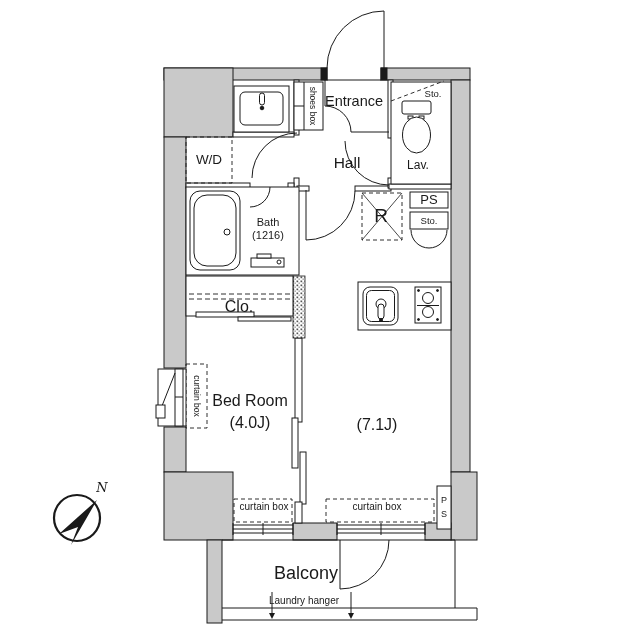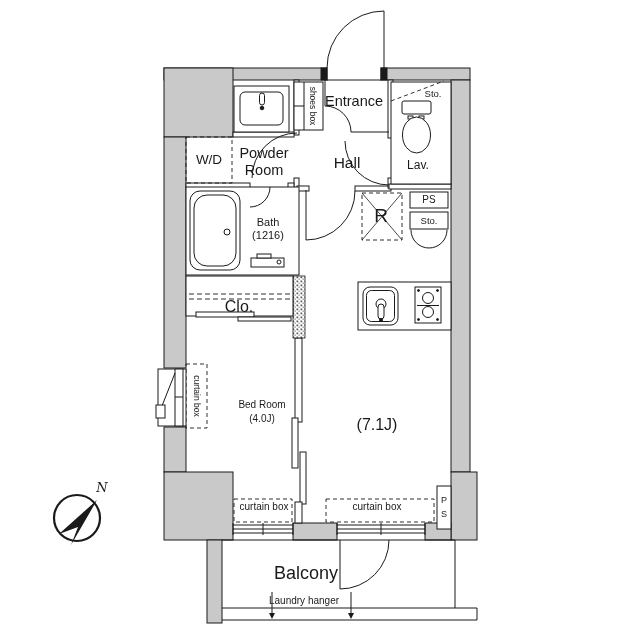--- a/index.html
+++ b/index.html
@@ -192,36 +192,32 @@
 
   <g>
     <circle cx="77" cy="518" r="23" fill="#ffffff" stroke="#1a1a1a" stroke-width="2.2"></circle>
     <polygon points="97,500 59,534 78,527 71,545" fill="#1a1a1a"></polygon>
   </g>
 </svg>
 
 <div class="lbl" style="left:354px;top:101px;font-size:14.5px">Entrance</div>
 <div class="lbl" style="left:347px;top:163px;font-size:15.5px">Hall</div>
 <div class="lbl" style="left:418px;top:166px;font-size:12px">Lav.</div>
-<div class="lbl" style="left:264px;top:162px;font-size:14.5px">
-  <span>Powder</span><br>
-  <span>Room</span>
-</div>
 <div class="lbl" style="left:209px;top:160px;font-size:13.5px">W/D</div>
 <div class="lbl" style="left:268px;top:229px;font-size:11px">
   <span>Bath</span><br>
   <span>(1216)</span>
 </div>
 <div class="lbl" style="left:381px;top:216px;font-size:19px">R</div>
-<div class="lbl" style="left:429px;top:200px;font-size:10px">PS</div>
+<div class="lbl" style="left:429px;top:200px;font-size:13px">PS</div>
 <div class="lbl" style="left:429px;top:220.5px;font-size:9.5px">Sto.</div>
 <div class="lbl" style="left:433px;top:94px;font-size:9.5px">Sto.</div>
 <div class="lbl vert" style="left:312px;top:106px;font-size:8.5px">shoes box</div>
 <div class="lbl" style="left:239px;top:307px;font-size:16px">Clo.</div>
-<div class="lbl" style="left:262px;top:412px;font-size:10px;line-height:1.4">
+<div class="lbl" style="left:250px;top:412px;font-size:16px;line-height:1.4">
   <span>Bed Room</span><br>
   <span>(4.0J)</span>
 </div>
 <div class="lbl" style="left:377px;top:414px;font-size:16px;line-height:1.4">
   <br>
   <span>(7.1J)</span>
 </div>
 <div class="lbl vert" style="left:196px;top:396px;font-size:8.5px">curtain box</div>
 <div class="lbl" style="left:264px;top:507px;font-size:10px">curtain box</div>
 <div class="lbl" style="left:377px;top:507px;font-size:10px">curtain box</div>

